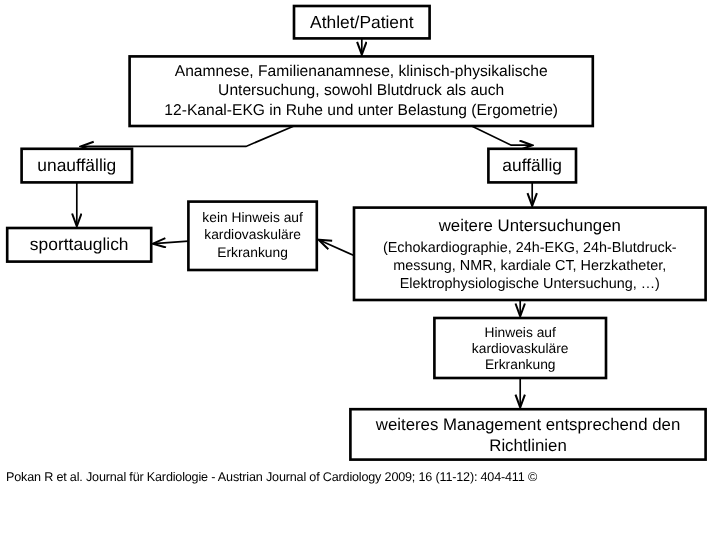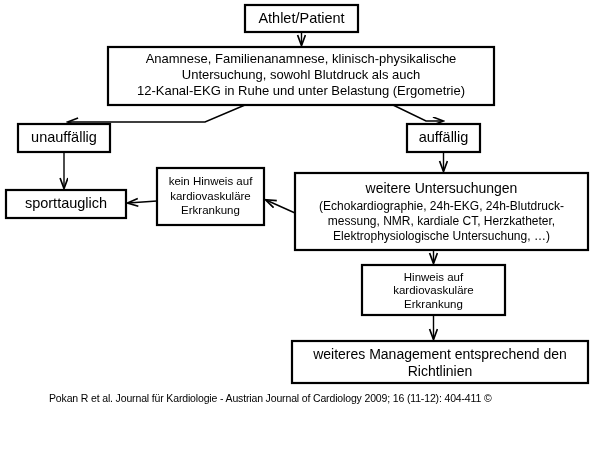--- a/index.html
+++ b/index.html
@@ -55,21 +55,20 @@
   }
   .caption {
     position: absolute;
     left: 5px;
     top: 392px;
     font-family: "Liberation Sans", sans-serif;
     font-size: 10.5px;
     color: #000000;
     white-space: nowrap;
     letter-spacing: -0.15px;
-    margin-left: 44px;
   }
 </style>
 </head>
 <body>
 
 <svg id="flow" viewBox="0 0 600 453">
 
   <defs>
     <marker id="arrowhead" markerWidth="9" markerHeight="9" refX="7.6" refY="3.2" orient="auto" markerUnits="strokeWidth">
       <path d="M0.4,0.4 L8,3.2 L0.4,6" fill="none" stroke="#000000" stroke-width="1.2"></path>

